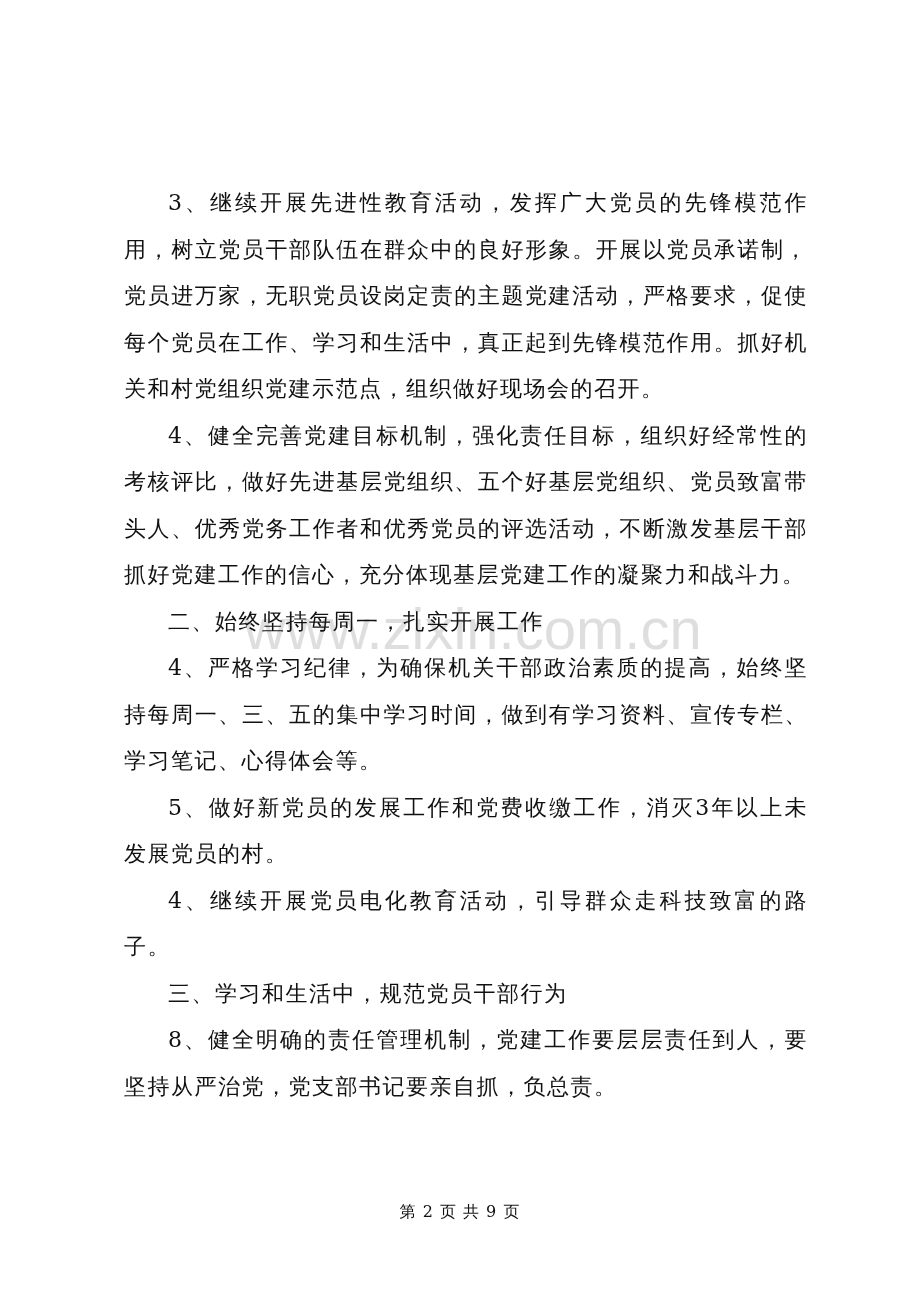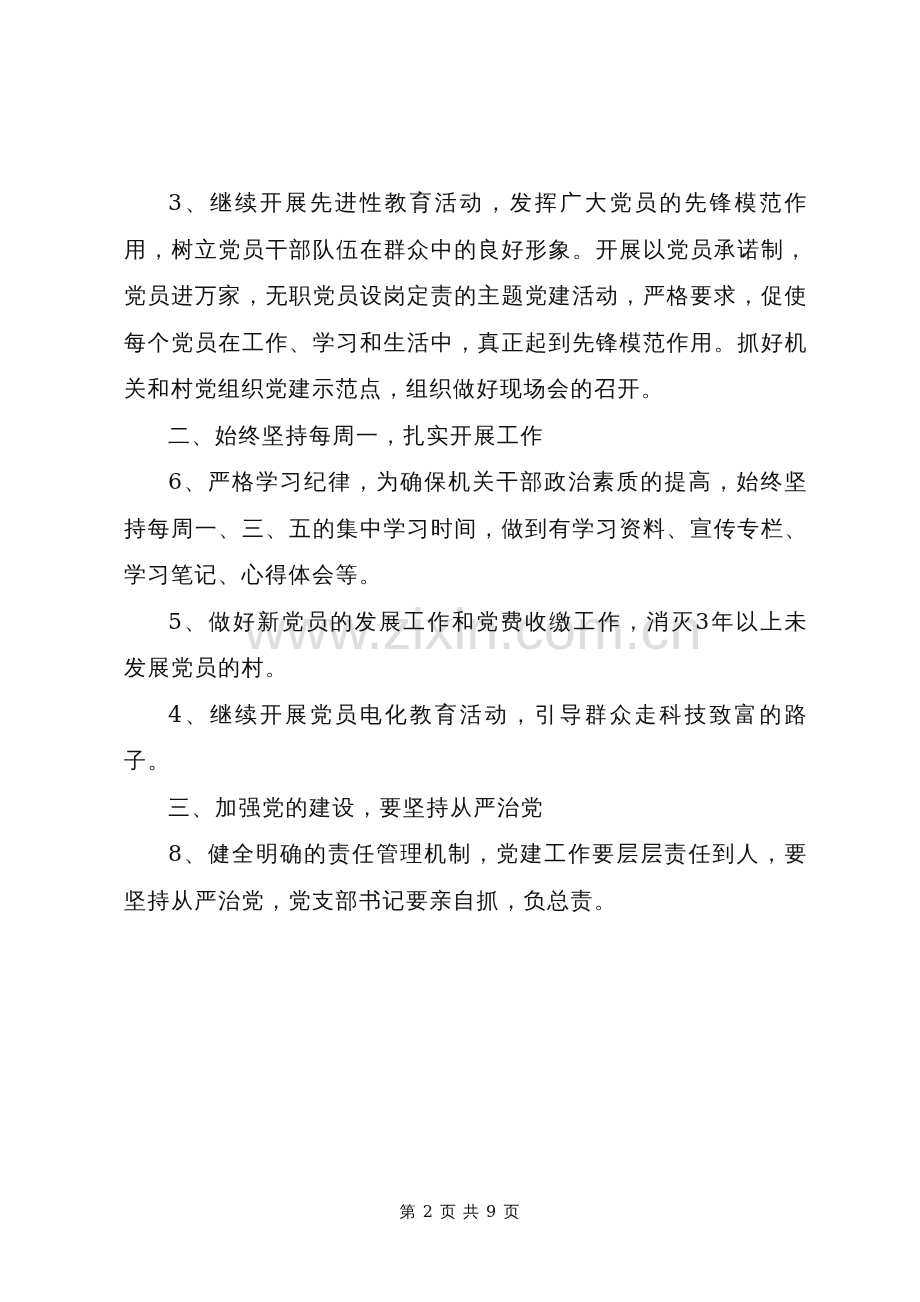--- a/index.html
+++ b/index.html
@@ -67,22 +67,23 @@
 </style>
 </head>
 <body>
 
 <div class="page">
 
   <div class="watermark">www.zixin.com.cn</div>
 
   <div class="content">
     <p class="para">3、继续开展先进性教育活动，发挥广大党员的先锋模范作用，树立党员干部队伍在群众中的良好形象。开展以党员承诺制，党员进万家，无职党员设岗定责的主题党建活动，严格要求，促使每个党员在工作、学习和生活中，真正起到先锋模范作用。抓好机关和村党组织党建示范点，组织做好现场会的召开。</p>
+    <p class="para">4、健全完善党建目标机制，强化责任目标，组织好经常性的考核评比，做好先进基层党组织、五个好基层党组织、党员致富带头人、优秀党务工作者和优秀党员的评选活动，不断激发基层干部抓好党建工作的信心，充分体现基层党建工作的凝聚力和战斗力。</p>
     <p class="para">二、始终坚持每周一，扎实开展工作</p>
-    <p class="para">6、严格学习纪律，为确保机关干部政治素质的提高，始终坚持每周一、三、五的集中学习时间，做到有学习资料、宣传专栏、学习笔记、心得体会等。</p>
+    <p class="para">4、严格学习纪律，为确保机关干部政治素质的提高，始终坚持每周一、三、五的集中学习时间，做到有学习资料、宣传专栏、学习笔记、心得体会等。</p>
     <p class="para">5、做好新党员的发展工作和党费收缴工作，消灭3年以上未发展党员的村。</p>
     <p class="para">4、继续开展党员电化教育活动，引导群众走科技致富的路子。</p>
-    <p class="para">三、加强党的建设，要坚持从严治党</p>
+    <p class="para">三、学习和生活中，规范党员干部行为</p>
     <p class="para">8、健全明确的责任管理机制，党建工作要层层责任到人，要坚持从严治党，党支部书记要亲自抓，负总责。</p>
   </div>
 
   <div class="footer">第 2 页  共 9 页</div>
 </div>
 
 </body></html>

